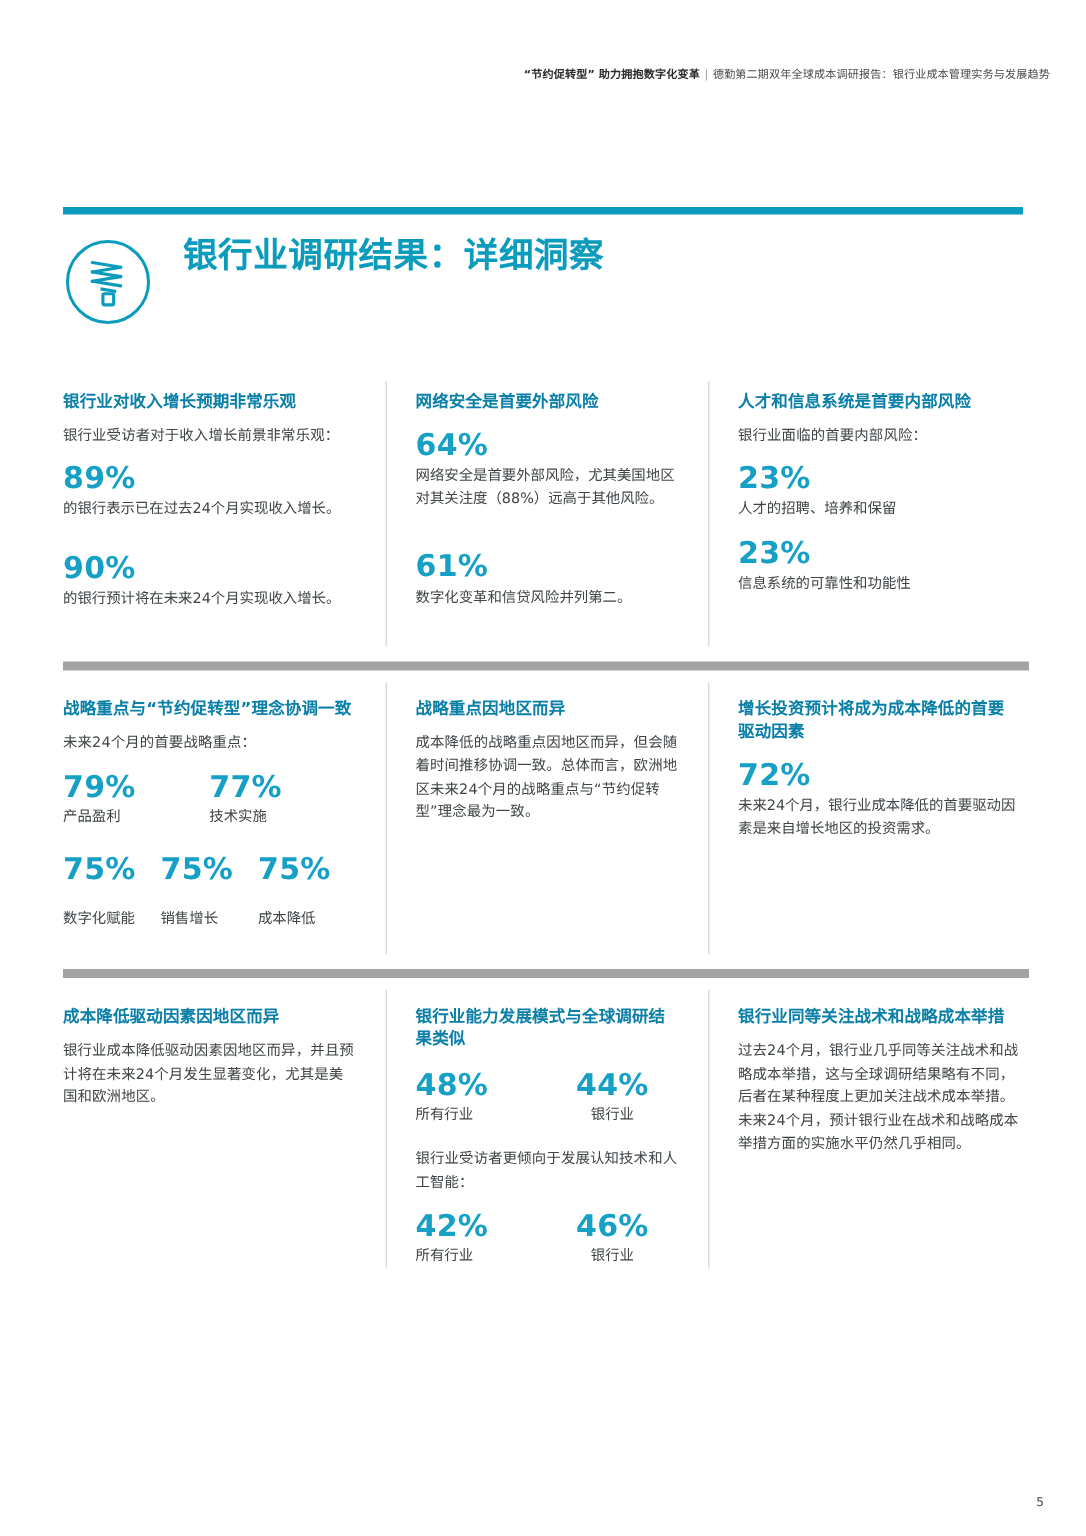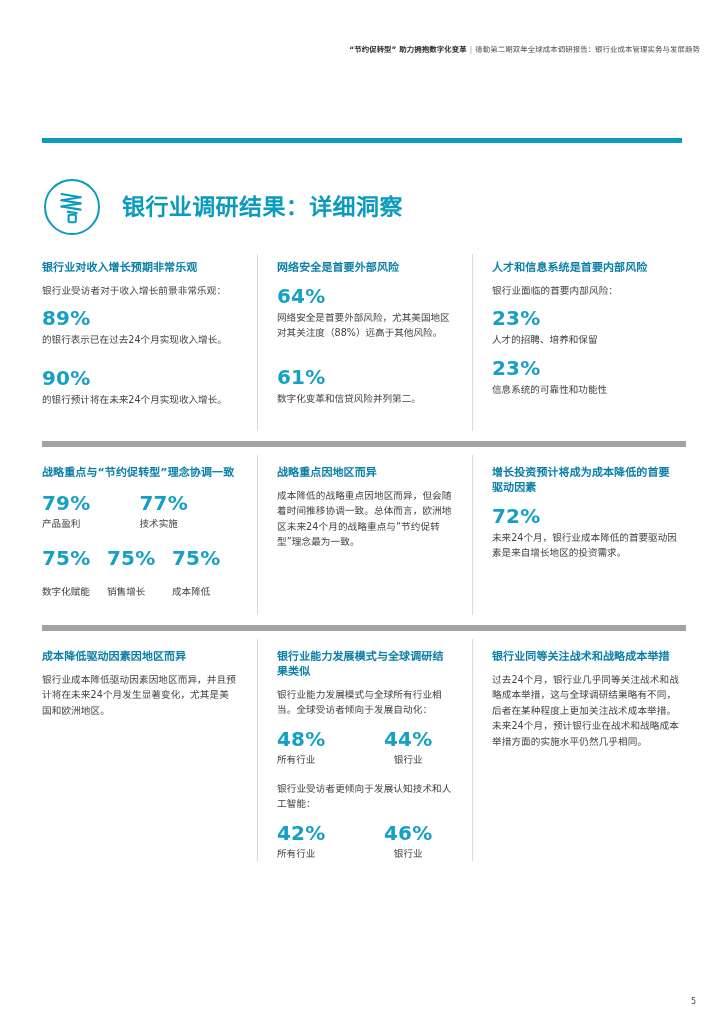--- a/index.html
+++ b/index.html
@@ -55,26 +55,26 @@
     top: 138px;
     left: 42px;
     width: 640px;
     height: 5px;
     background: #0a9bbd;
   }
 
   
   .title-block {
     position: absolute;
-    top: 176px;
+    top: 160px;
     left: 44px;
     right: 36px;
     height: 62px;
     display: flex;
-    align-items: center;
+    align-items: flex-start;
   }
   .title-icon {
     width: 56px;
     height: 56px;
     flex: 0 0 56px;
     border: 2.5px solid #0a9bbd;
     border-radius: 50%;
     display: flex;
     align-items: center;
     justify-content: center;
@@ -245,20 +245,21 @@
         <p class="stat">23%</p>
         <p class="stat-caption">信息系统的可靠性和功能性</p>
       </div>
 
     </div>
 
     <div class="grid-row row2">
 
       <div class="cell c0">
         <p class="card-title">战略重点与“节约促转型”理念协调一致</p>
+        <p class="body-text">未来24个月的首要战略重点：</p>
         <div class="stat-row pair2">
           <div class="sr-col">
             <span class="stat">79%</span>
             <span class="stat-caption">产品盈利</span>
           </div>
           <div class="sr-col">
             <span class="stat">77%</span>
             <span class="stat-caption">技术实施</span>
           </div>
         </div>
@@ -294,21 +295,20 @@
 
     <div class="grid-row row3">
 
       <div class="cell c0">
         <p class="card-title">成本降低驱动因素因地区而异</p>
         <p class="body-text">银行业成本降低驱动因素因地区而异，并且预计将在未来24个月发生显著变化，尤其是美国和欧洲地区。</p>
       </div>
 
       <div class="cell c1">
         <p class="card-title">银行业能力发展模式与全球调研结果类似</p>
-        <p class="body-text">银行业能力发展模式与全球所有行业相当。全球受访者倾向于发展自动化：</p>
         <div class="stat-row pair2b">
           <div class="sr-col">
             <span class="stat">48%</span>
             <span class="stat-caption">所有行业</span>
           </div>
           <div class="sr-col">
             <span class="stat">44%</span>
             <span class="stat-caption">银行业</span>
           </div>
         </div>

